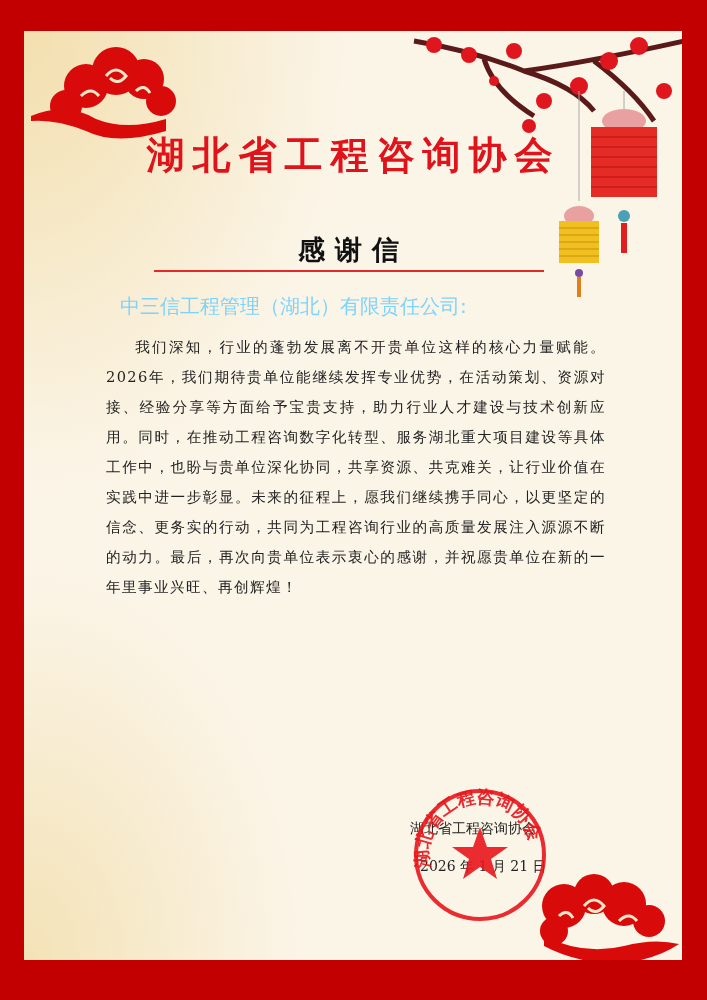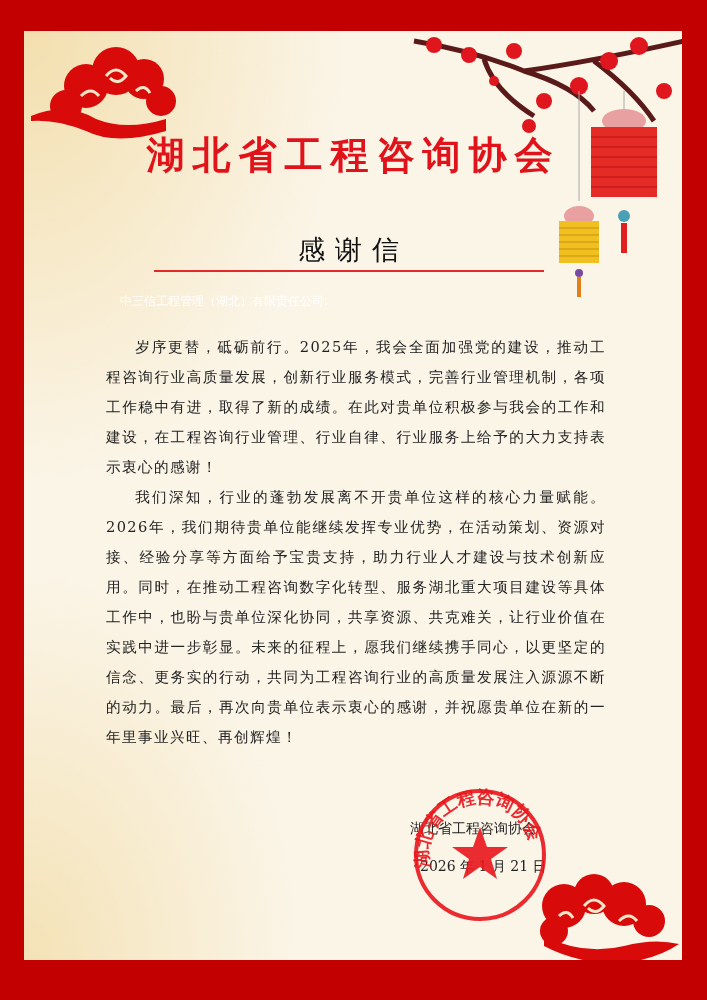--- a/index.html
+++ b/index.html
@@ -6,22 +6,22 @@
   body { width:707px; height:1000px; overflow:hidden; background:#c10000; position:relative; font-family:"DejaVu Serif", serif; }
   .frame { position:absolute; left:0; top:0; width:707px; height:1000px; background:#c20002; }
   .paper { position:absolute; left:24px; top:31px; width:658px; height:929px;
     background: radial-gradient(ellipse at 0% 0%, #f3dfae 0%, rgba(248,236,210,0) 35%),
                 radial-gradient(ellipse at 0% 100%, #f4e2b6 0%, rgba(248,236,210,0) 30%),
                 #fbf5e8; overflow:hidden; }
   .cloud { position:absolute; }
   .title { position:absolute; left:0; width:707px; top:130px; text-align:center; color:#e0121a;
     font-family:"DejaVu Serif", serif; font-weight:bold; font-size:38px; letter-spacing:8px; }
   .title-rule { position:absolute; left:154px; top:270px; width:390px; height:2px; background:#e32a2a; }
-  .subtitle { position:absolute; left:0; width:707px; top:232px; text-align:center; font-size:27px; font-weight:normal; color:#111; letter-spacing:10px; }
-  .salutation { position:absolute; left:120px; top:293px; font-family:"DejaVu Sans", sans-serif; font-size:12px; color:#ffffff; }
+  .subtitle { position:absolute; left:0; width:707px; top:232px; text-align:center; font-size:27px; font-weight:bold; color:#111; letter-spacing:10px; }
+  .salutation { position:absolute; left:120px; top:293px; font-family:"DejaVu Sans", sans-serif; font-size:20px; color:#7dd3fc; }
   .body-text { position:absolute; left:106px; top:332px; width:500px; font-size:14.6px; line-height:30px; color:#222; letter-spacing:1.4px; text-align:justify; }
   .body-text p { margin:0; text-indent:2em; }
   .sig { position:absolute; left:410px; top:820px; font-size:14px; color:#222; }
   .date { position:absolute; left:420px; top:858px; font-size:14px; color:#222; }
   .seal { position:absolute; left:410px; top:785px; width:140px; height:140px; }
   .lantern { position:absolute; }
 </style>
 </head>
 <body>
 
@@ -107,21 +107,20 @@
     </g>
   </svg>
 </div>
 
 <div class="title">湖北省工程咨询协会</div>
 <div class="title-rule"></div>
 <div class="subtitle">感谢信</div>
 <div class="salutation">中三信工程管理（湖北）有限责任公司:</div>
 
 <div class="body-text">
-  <p>岁序更替，砥砺前行。2025年，我会全面加强党的建设，推动工程咨询行业高质量发展，创新行业服务模式，完善行业管理机制，各项工作稳中有进，取得了新的成绩。在此对贵单位积极参与我会的工作和建设，在工程咨询行业管理、行业自律、行业服务上给予的大力支持表示衷心的感谢！</p>
   <p>我们深知，行业的蓬勃发展离不开贵单位这样的核心力量赋能。2026年，我们期待贵单位能继续发挥专业优势，在活动策划、资源对接、经验分享等方面给予宝贵支持，助力行业人才建设与技术创新应用。同时，在推动工程咨询数字化转型、服务湖北重大项目建设等具体工作中，也盼与贵单位深化协同，共享资源、共克难关，让行业价值在实践中进一步彰显。未来的征程上，愿我们继续携手同心，以更坚定的信念、更务实的行动，共同为工程咨询行业的高质量发展注入源源不断的动力。最后，再次向贵单位表示衷心的感谢，并祝愿贵单位在新的一年里事业兴旺、再创辉煌！</p>
 </div>
 
 <div class="sig">湖北省工程咨询协会</div>
 <div class="date">2026 年 1 月 21 日</div>
 
 <svg class="seal" viewBox="0 0 140 140">
   <circle cx="70" cy="70" r="64" fill="none" stroke="#e8161c" stroke-width="4" opacity="0.9"></circle>
   <polygon points="70,42 77,62 98,62 81,74 87,94 70,82 53,94 59,74 42,62 63,62" fill="#e8161c" opacity="0.9"></polygon>
   <defs>

